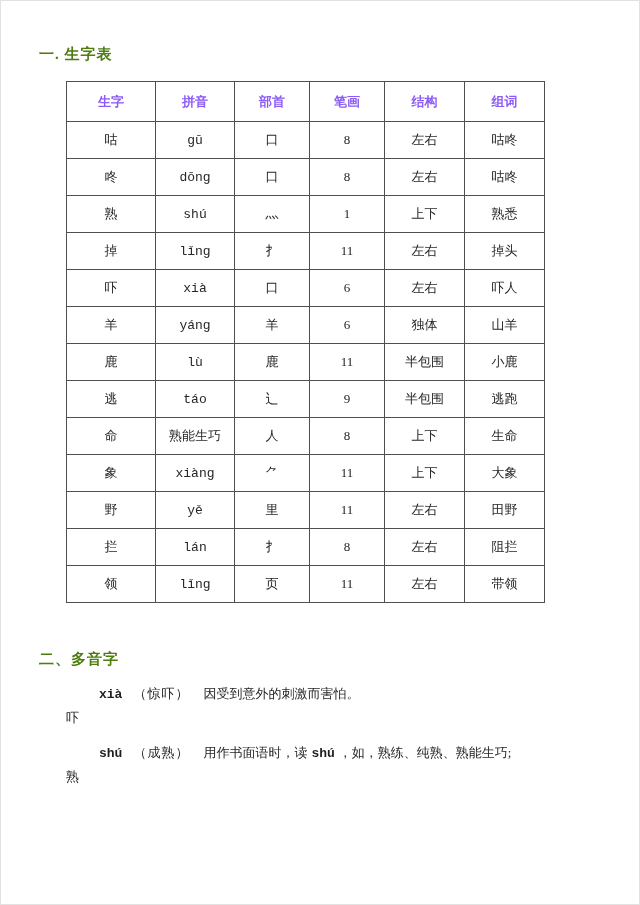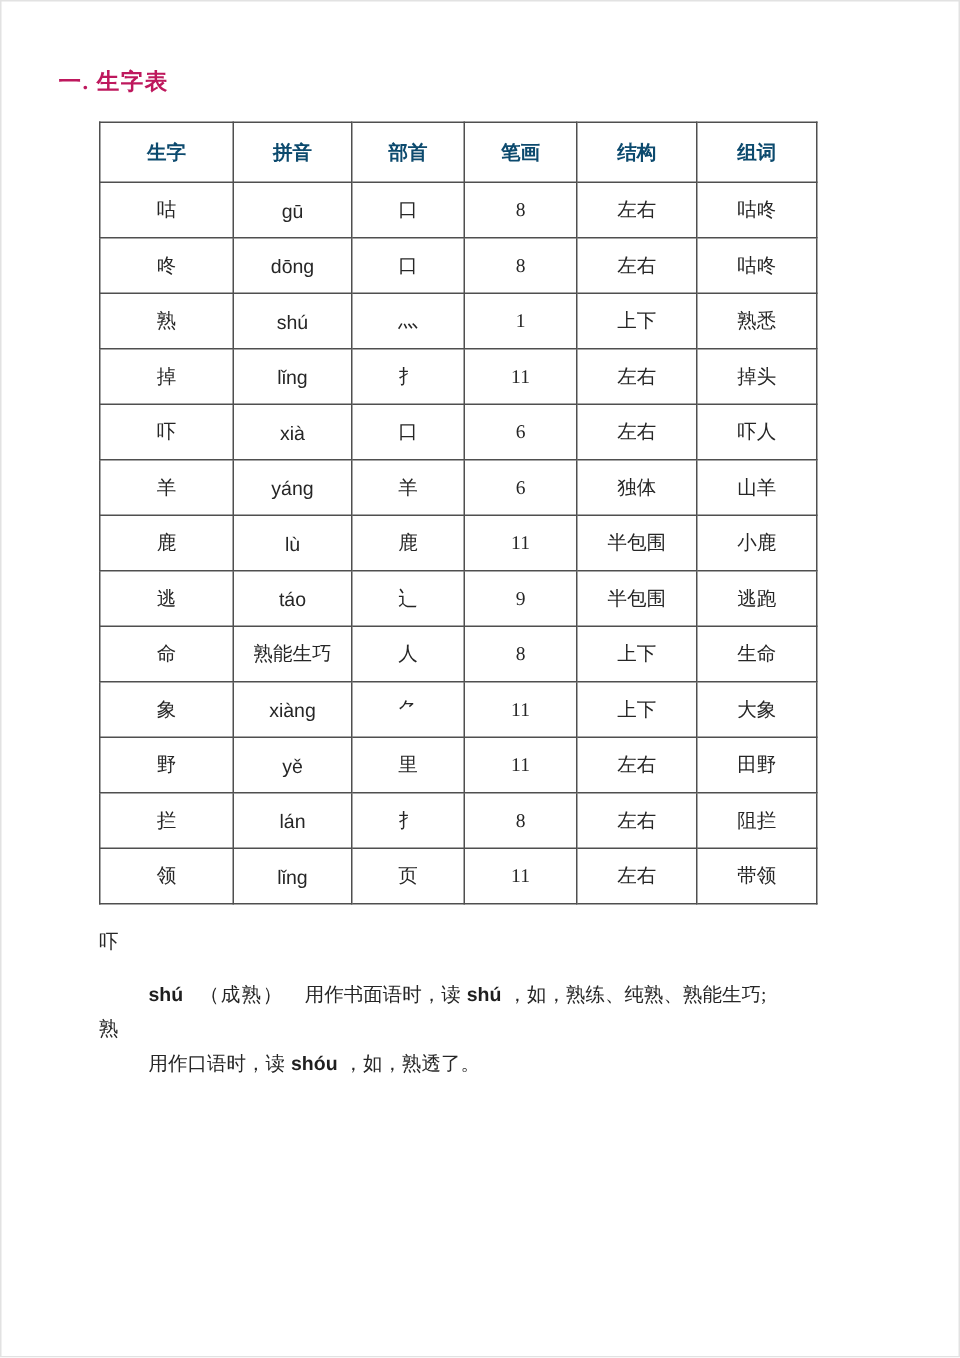--- a/index.html
+++ b/index.html
@@ -16,21 +16,21 @@
     border: 1px solid #e2e2e2;
     overflow: hidden;
     font-family: "Liberation Serif", "DejaVu Serif", serif;
     color: #212121;
   }
   .section-title {
     margin: 0 0 0 38px;
     font-size: 15px;
     font-weight: 700;
     letter-spacing: 1px;
-    color: #be185d;
+    color: #4d7c0f;
   }
   .section-title.first {
     padding-top: 44px;
   }
   .section-title.second {
     margin-top: 47px;
   }
   table.vocab {
     border-collapse: collapse;
     margin: 17px 0 0 65px;
@@ -41,29 +41,29 @@
     border: 1px solid #4f4f4f;
     text-align: center;
     vertical-align: middle;
     font-size: 13px;
     padding: 0;
     overflow: hidden;
   }
   table.vocab th {
     height: 39px;
     font-weight: 700;
-    color: #0c4a6e;
+    color: #8b5cf6;
   }
   table.vocab td {
     height: 36px;
     font-weight: 400;
     color: #262626;
   }
   .pinyin {
-    font-family: Liberation Sans, sans-serif;
+    font-family: Liberation Mono, monospace;
     font-weight: 700;
     font-size: 13px;
     color: #1f1f1f;
   }
   .poly-group {
     margin-top: 13px;
   }
   .poly-group.second {
     margin-top: 12px;
   }
@@ -211,28 +211,29 @@
           <td>领</td>
           <td class="pinyin">lǐng</td>
           <td>页</td>
           <td>11</td>
           <td>左右</td>
           <td>带领</td>
         </tr>
       </tbody>
   </table>
 
+  <h2 class="section-title second">二、多音字</h2>
 
   <div class="poly-group">
+    <div class="poly-entry">
+      <span class="pinyin py-lead">xià</span><span class="paren-gloss">（惊吓）</span><span>因受到意外的刺激而害怕。</span>
+    </div>
     <div class="poly-char">吓</div>
   </div>
 
   <div class="poly-group second">
     <div class="poly-entry">
       <span class="pinyin py-lead">shú</span><span class="paren-gloss">（成熟）</span><span>用作书面语时，读</span><span class="pinyin py-inline">shú</span><span>，如，熟练、纯熟、熟能生巧;</span>
     </div>
     <div class="poly-char">熟</div>
-    <div class="poly-entry">
-      <span>用作口语时，读</span><span class="pinyin py-inline">shóu</span><span>，如，熟透了。</span>
-    </div>
   </div>
 
 </div>
 
 </body></html>

